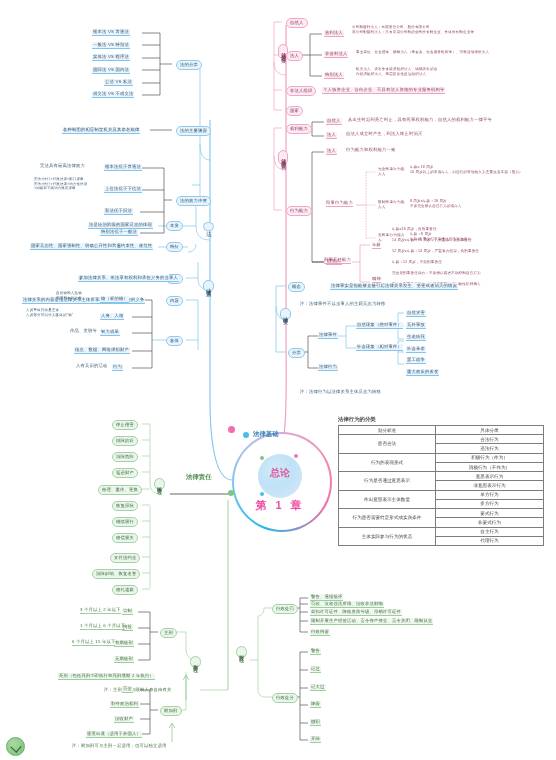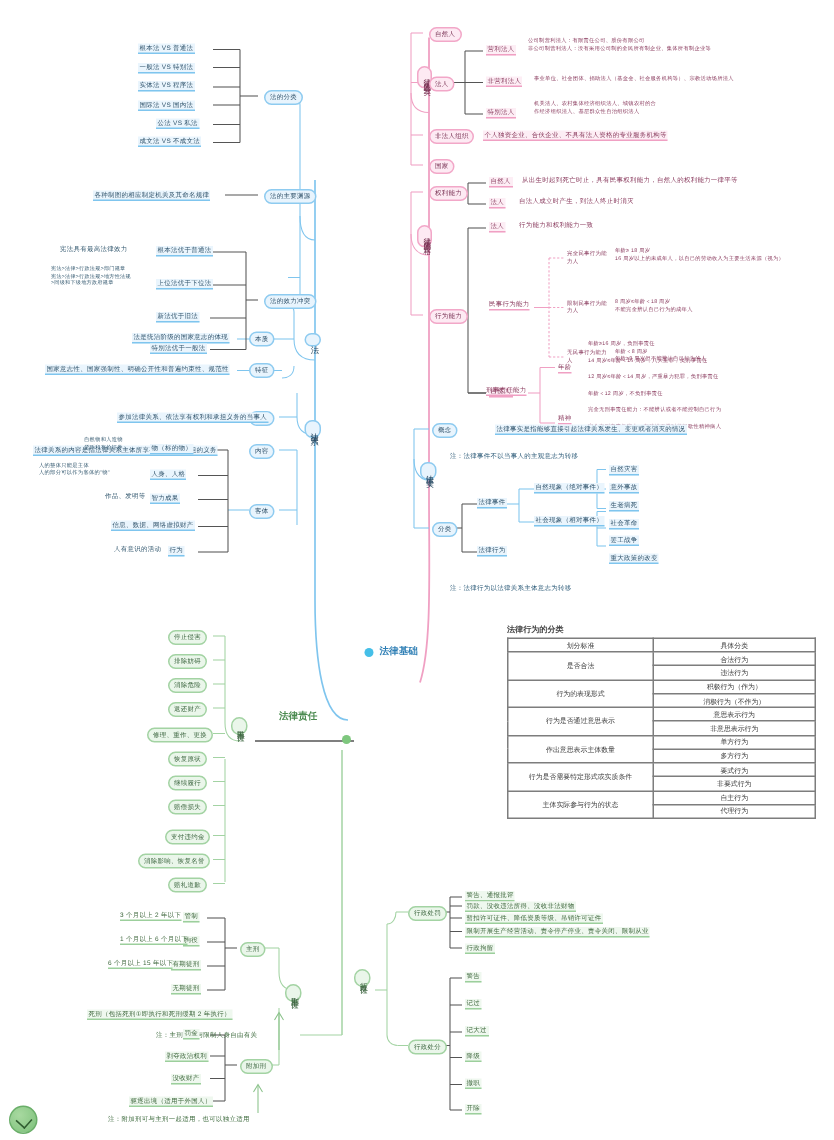--- a/index.html
+++ b/index.html
@@ -254,20 +254,30 @@
   </g>
 
   <g stroke="#8ac28a" stroke-width=".7" fill="none">
     <path d="M186 700 L186 676"></path>
         <path d="M183 680 L186 675 L189 680"></path>
     <path d="M172 742 L172 724"></path>
         <path d="M169 728 L172 723 L175 728"></path>
   </g>
 </svg>
 
+<div id="core">
+  <div class="ring-out"></div>
+  <div class="core-inner"></div>
+  <div class="core-title">总论</div>
+  <div class="core-sub">第 1 章</div>
+  <div class="dot" style="left:28px;top:24px;width:4px;height:4px;background:#7ec77e;"></div>
+  <div class="dot" style="left:62px;top:22px;width:4px;height:4px;background:#f07ab0;"></div>
+  <div class="dot" style="left:28px;top:60px;width:4px;height:4px;background:#45bfe8;"></div>
+  <div class="dot" style="left:-4px;top:-6px;width:7px;height:7px;background:#f06fa8;"></div>
+</div>
 <div class="mdot" style="left:243px;top:432px;background:#45bfe8;"></div>
 <div class="mainlabel ml-blue" style="left:253px;top:430px;">法律基础</div>
 <div class="mdot" style="left:228px;top:490px;background:#7ec77e;"></div>
 <div class="mainlabel ml-green" style="left:186px;top:473px;">法律责任</div>
 
 <div class="node vert b-box" style="left:203px;top:222px;font-size:5.6px;">法</div>
 <div class="node chip b-box" style="left:166px;top:221px;">本质</div>
 <div class="node b-under" style="left:88px;top:222px;">法是统治阶级的国家意志的体现</div>
 <div class="node chip b-box" style="left:166px;top:242px;">特征</div>
 <div class="node b-under" style="left:30px;top:243px;">国家意志性、国家强制性、明确公开性和普遍约束性、规范性</div>

